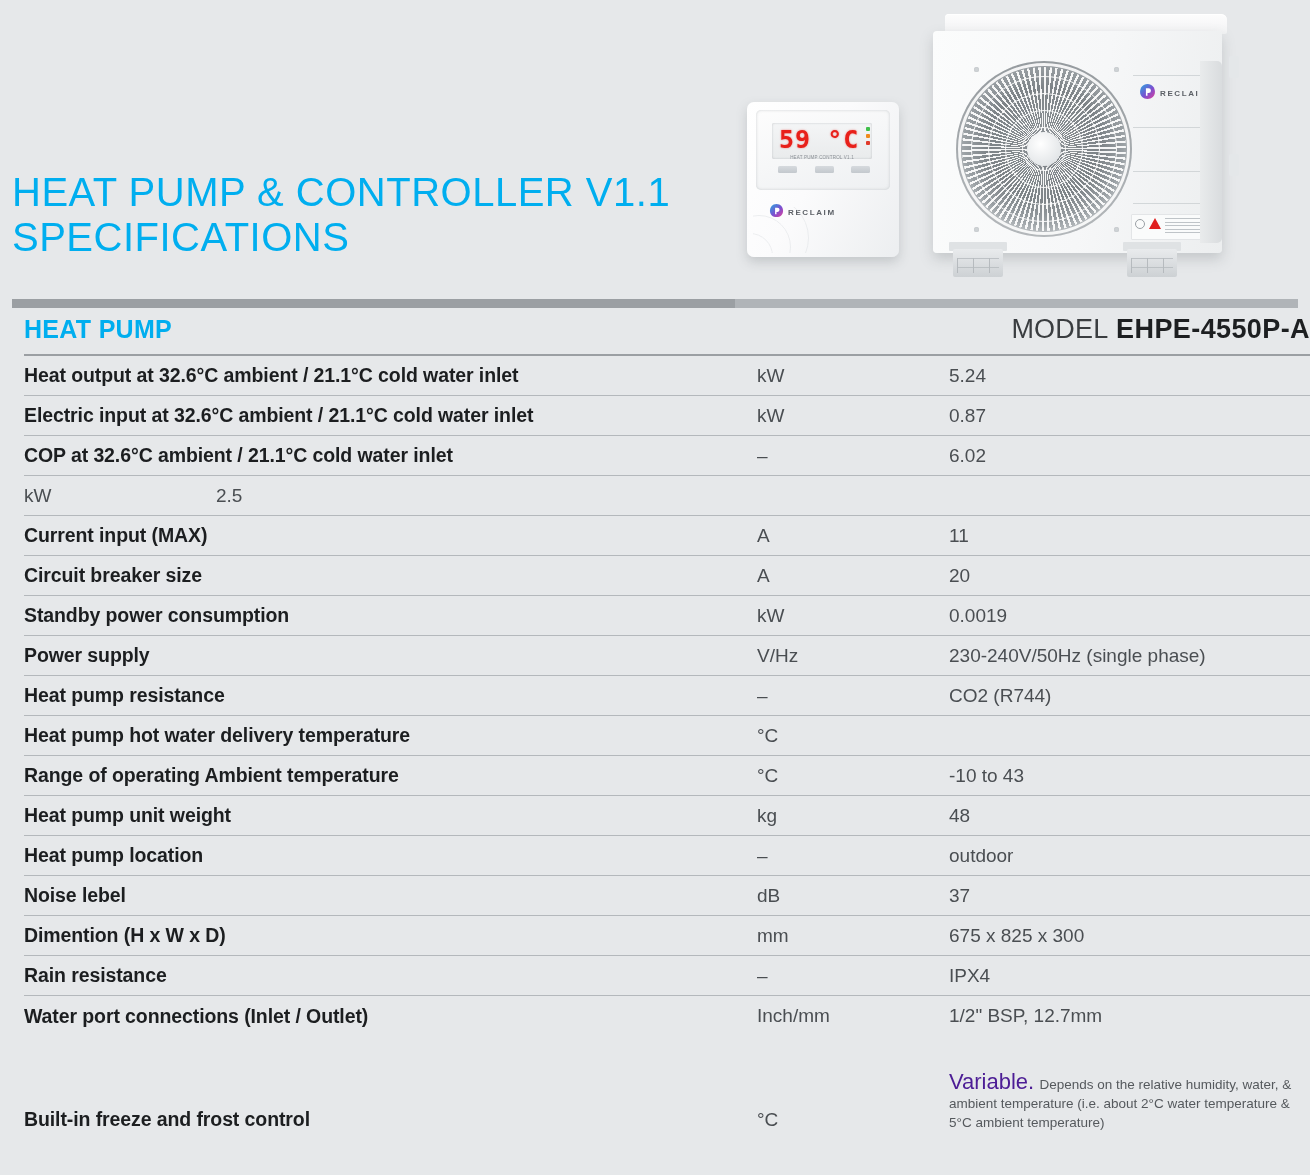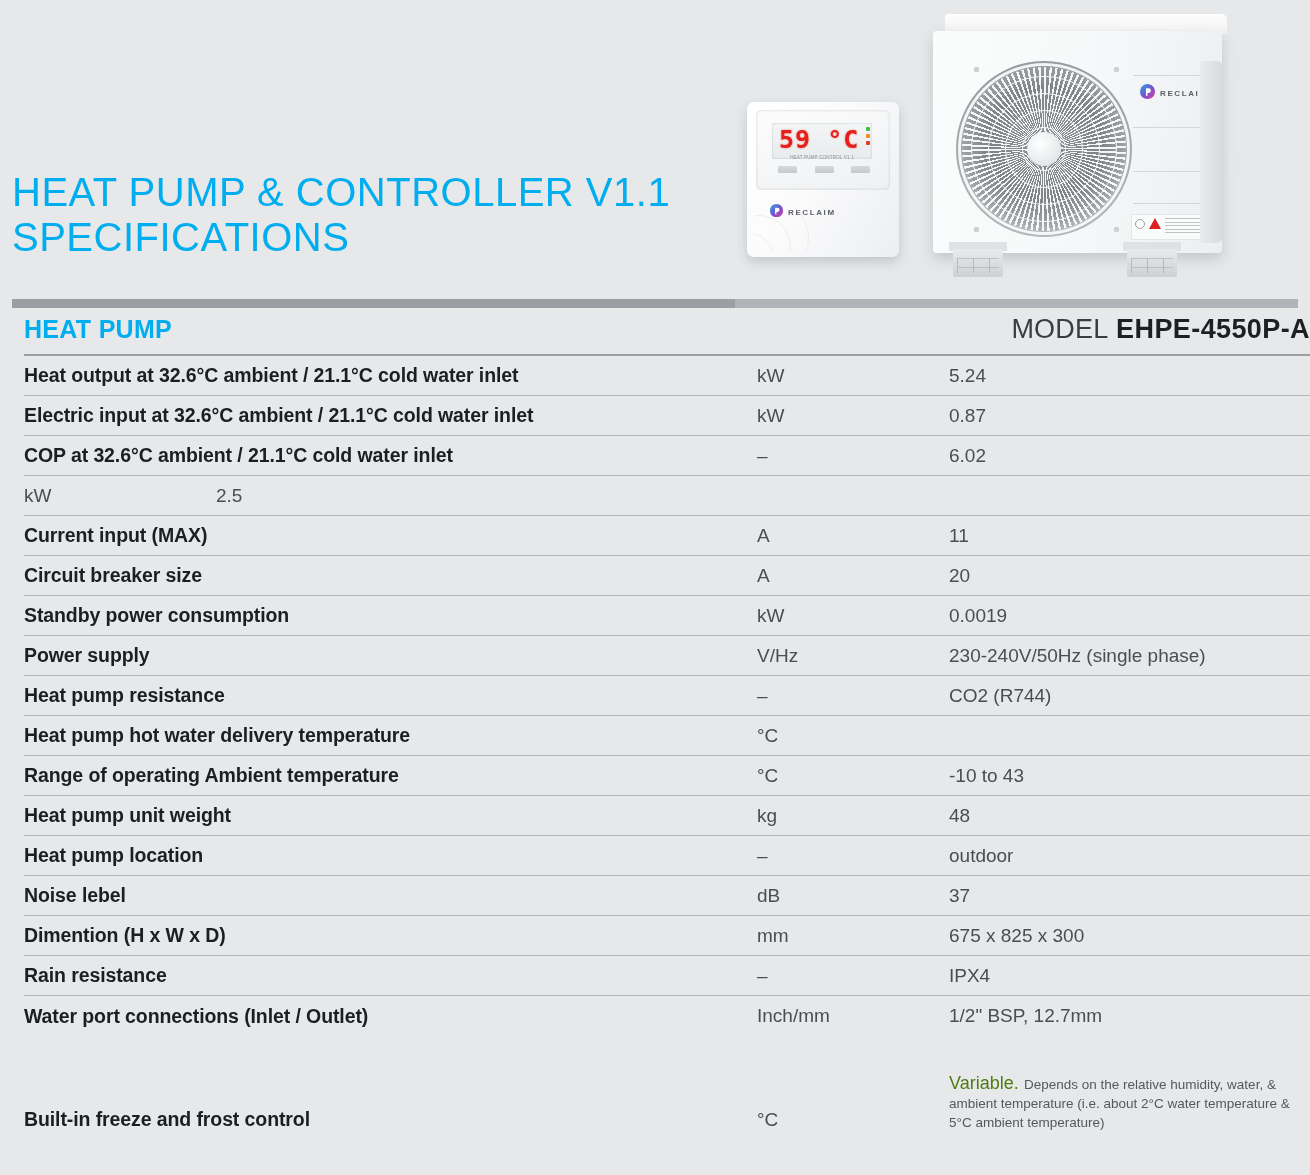--- a/index.html
+++ b/index.html
@@ -374,22 +374,22 @@
     font-weight: 400;
     color: #4a4e52;
   }
   .cell-value {
     flex: 1 1 auto;
     font-size: 19px;
     font-weight: 400;
     color: #4a4e52;
   }
   .cell-value .variable-lead {
-    font-size: 18px;
-    color: #4d7c0f;
+    font-size: 22px;
+    color: #4c1d95;
   }
   .cell-value .variable-note {
     font-size: 13.5px;
     color: #55595d;
     line-height: 17px;
     display: inline;
   }
   .value-block { line-height: 17px; }
 </style>
 </head>

